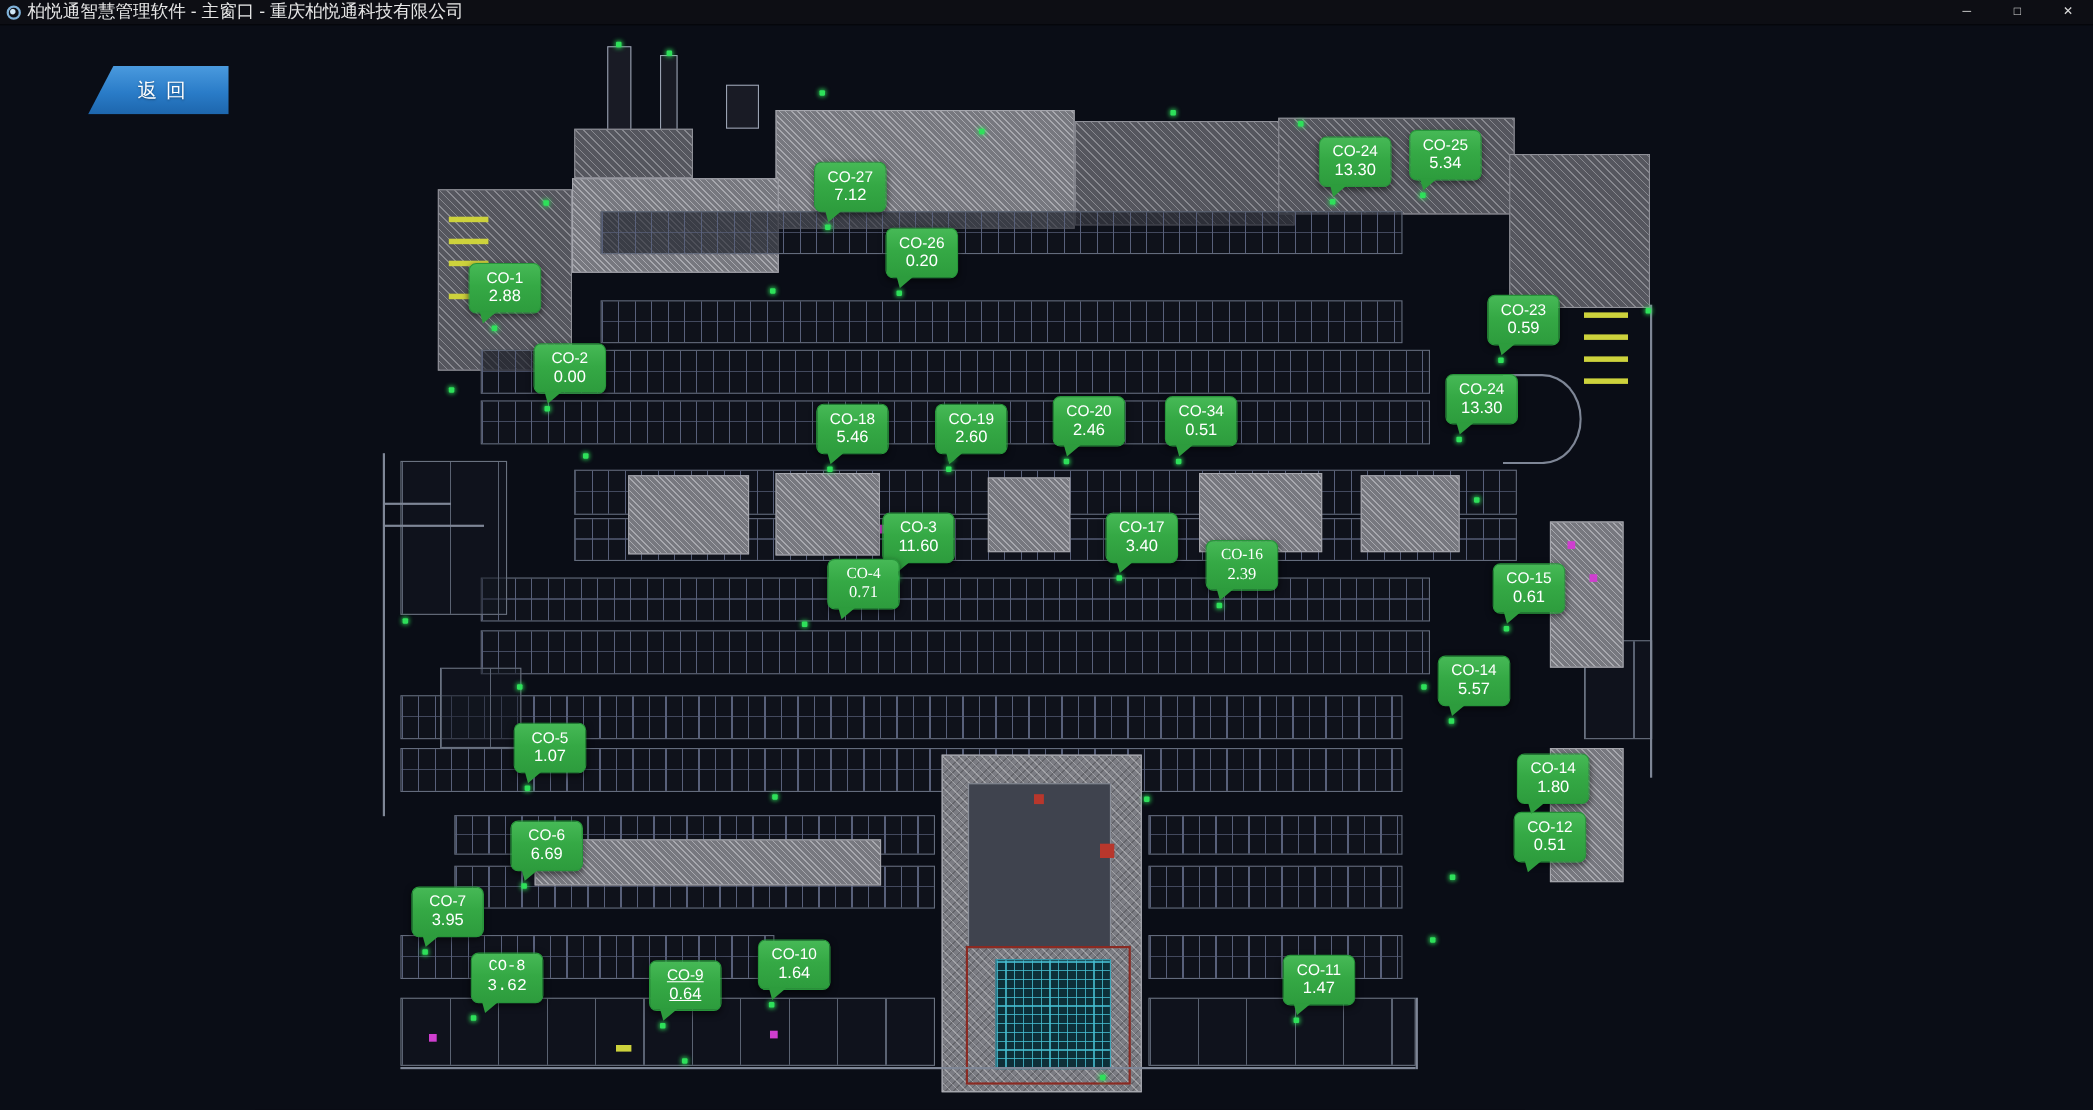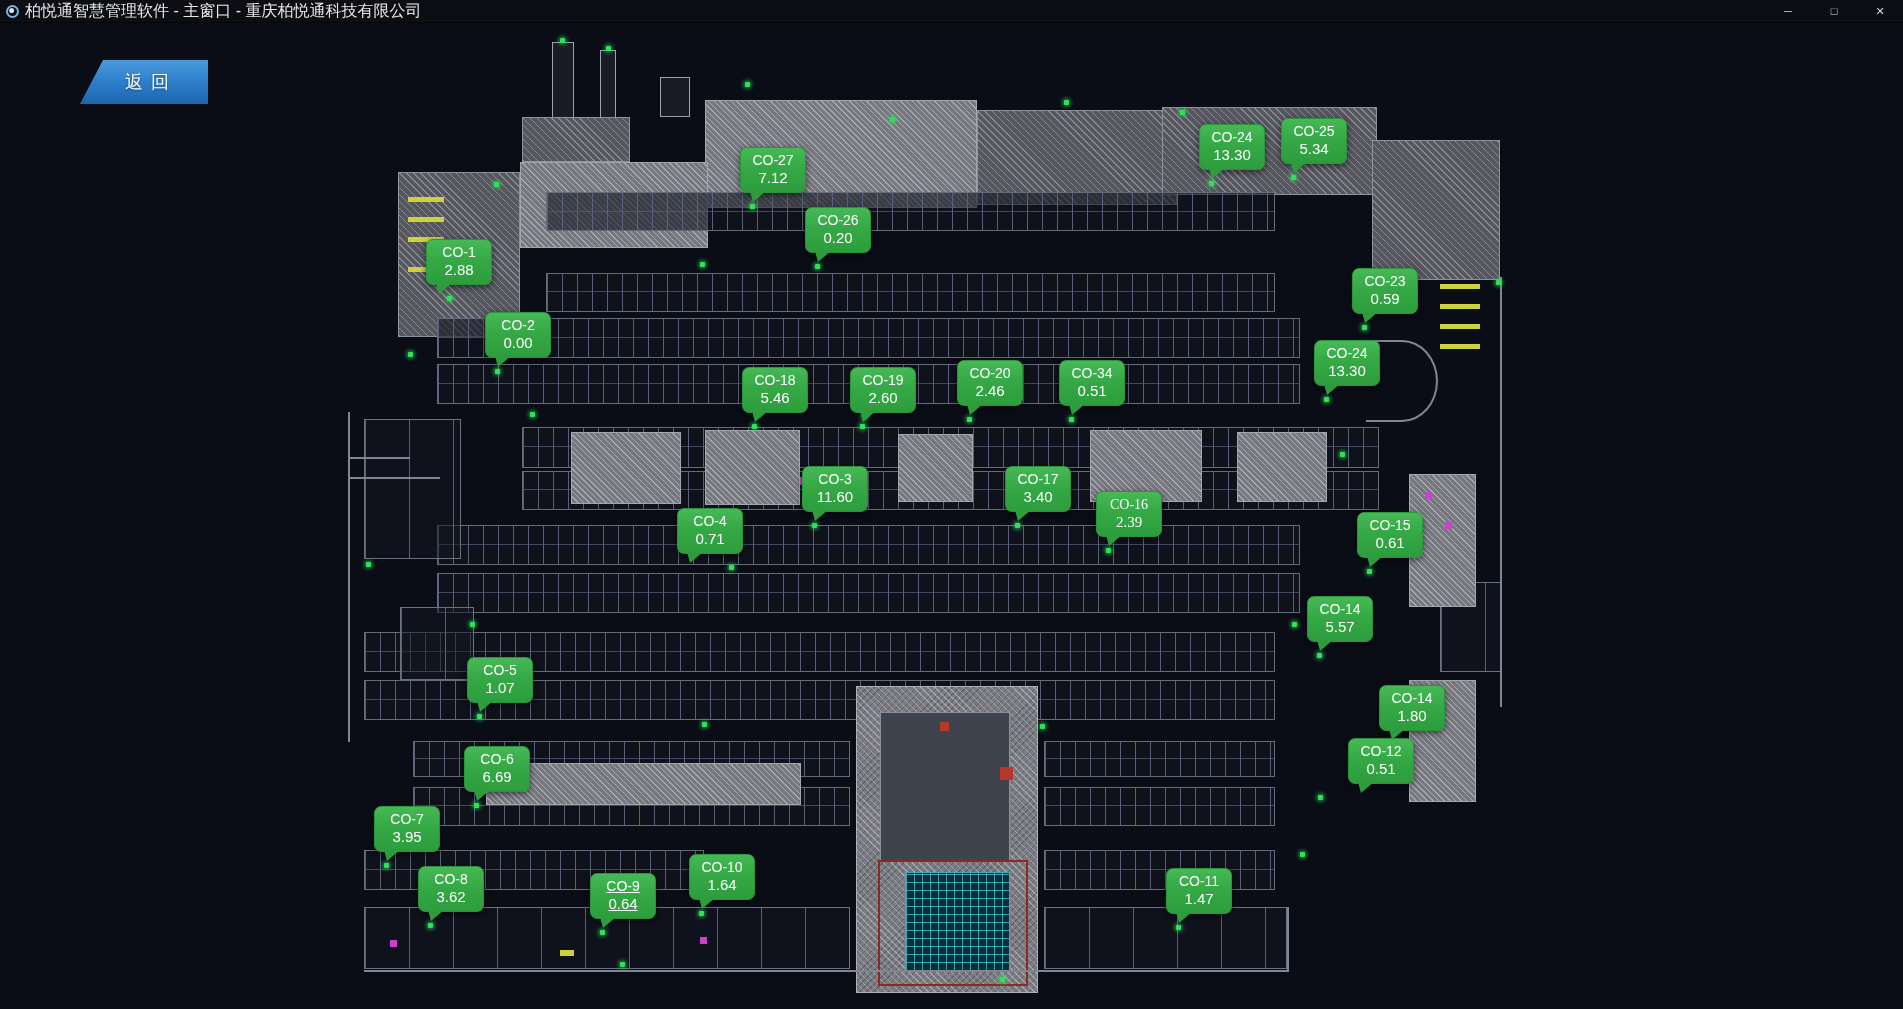--- a/index.html
+++ b/index.html
@@ -195,61 +195,61 @@
       <div class="marker" style="left: 485px; top: 290px;">
         <div class="m-label">CO-2</div>
         <div class="m-value">0.00</div>
       </div>
       <div class="green-dot" style="left: 495px; top: 347px;"></div>
       <div class="marker" style="left: 802px; top: 444px;">
         <div class="m-label">CO-3</div>
         <div class="m-value">11.60</div>
       </div>
       <div class="green-dot" style="left: 812px; top: 501px;"></div>
-      <div class="marker" style="left: 677px; top: 486px;">
+      <div class="marker" style="left: 752px; top: 486px; font-family: Liberation Serif, serif;">
         <div class="m-label">CO-4</div>
         <div class="m-value">0.71</div>
       </div>
       <div class="green-dot" style="left: 729px; top: 543px;"></div>
       <div class="marker" style="left: 467px; top: 635px;">
         <div class="m-label">CO-5</div>
         <div class="m-value">1.07</div>
       </div>
       <div class="green-dot" style="left: 477px; top: 692px;"></div>
       <div class="marker" style="left: 464px; top: 724px;">
         <div class="m-label">CO-6</div>
         <div class="m-value">6.69</div>
       </div>
       <div class="green-dot" style="left: 474px; top: 781px;"></div>
       <div class="marker" style="left: 374px; top: 784px;">
         <div class="m-label">CO-7</div>
         <div class="m-value">3.95</div>
       </div>
       <div class="green-dot" style="left: 384px; top: 841px;"></div>
-      <div class="marker" style="left: 418px; top: 844px;">
+      <div class="marker" style="left: 428px; top: 844px; font-family: Liberation Mono, monospace;">
         <div class="m-label">CO-8</div>
         <div class="m-value">3.62</div>
       </div>
       <div class="green-dot" style="left: 428px; top: 901px;"></div>
       <div class="marker" style="left: 590px; top: 851px; text-decoration: underline;">
         <div class="m-label">CO-9</div>
         <div class="m-value">0.64</div>
       </div>
       <div class="green-dot" style="left: 600px; top: 908px;"></div>
       <div class="marker" style="left: 689px; top: 832px;">
         <div class="m-label">CO-10</div>
         <div class="m-value">1.64</div>
       </div>
       <div class="green-dot" style="left: 699px; top: 889px;"></div>
       <div class="marker" style="left: 1166px; top: 846px;">
         <div class="m-label">CO-11</div>
         <div class="m-value">1.47</div>
       </div>
       <div class="green-dot" style="left: 1176px; top: 903px;"></div>
-      <div class="marker" style="left: 1348px; top: 716px;">
+      <div class="marker" style="left: 1376px; top: 716px;">
         <div class="m-label">CO-12</div>
         <div class="m-value">0.51</div>
       </div>
       <div class="green-dot" style="left: 1318px; top: 773px;"></div>
       <div class="marker" style="left: 1379px; top: 663px;">
         <div class="m-label">CO-14</div>
         <div class="m-value">1.80</div>
       </div>
       <div class="green-dot" style="left: 1389px; top: 720px;"></div>
       <div class="marker" style="left: 1307px; top: 574px;">

